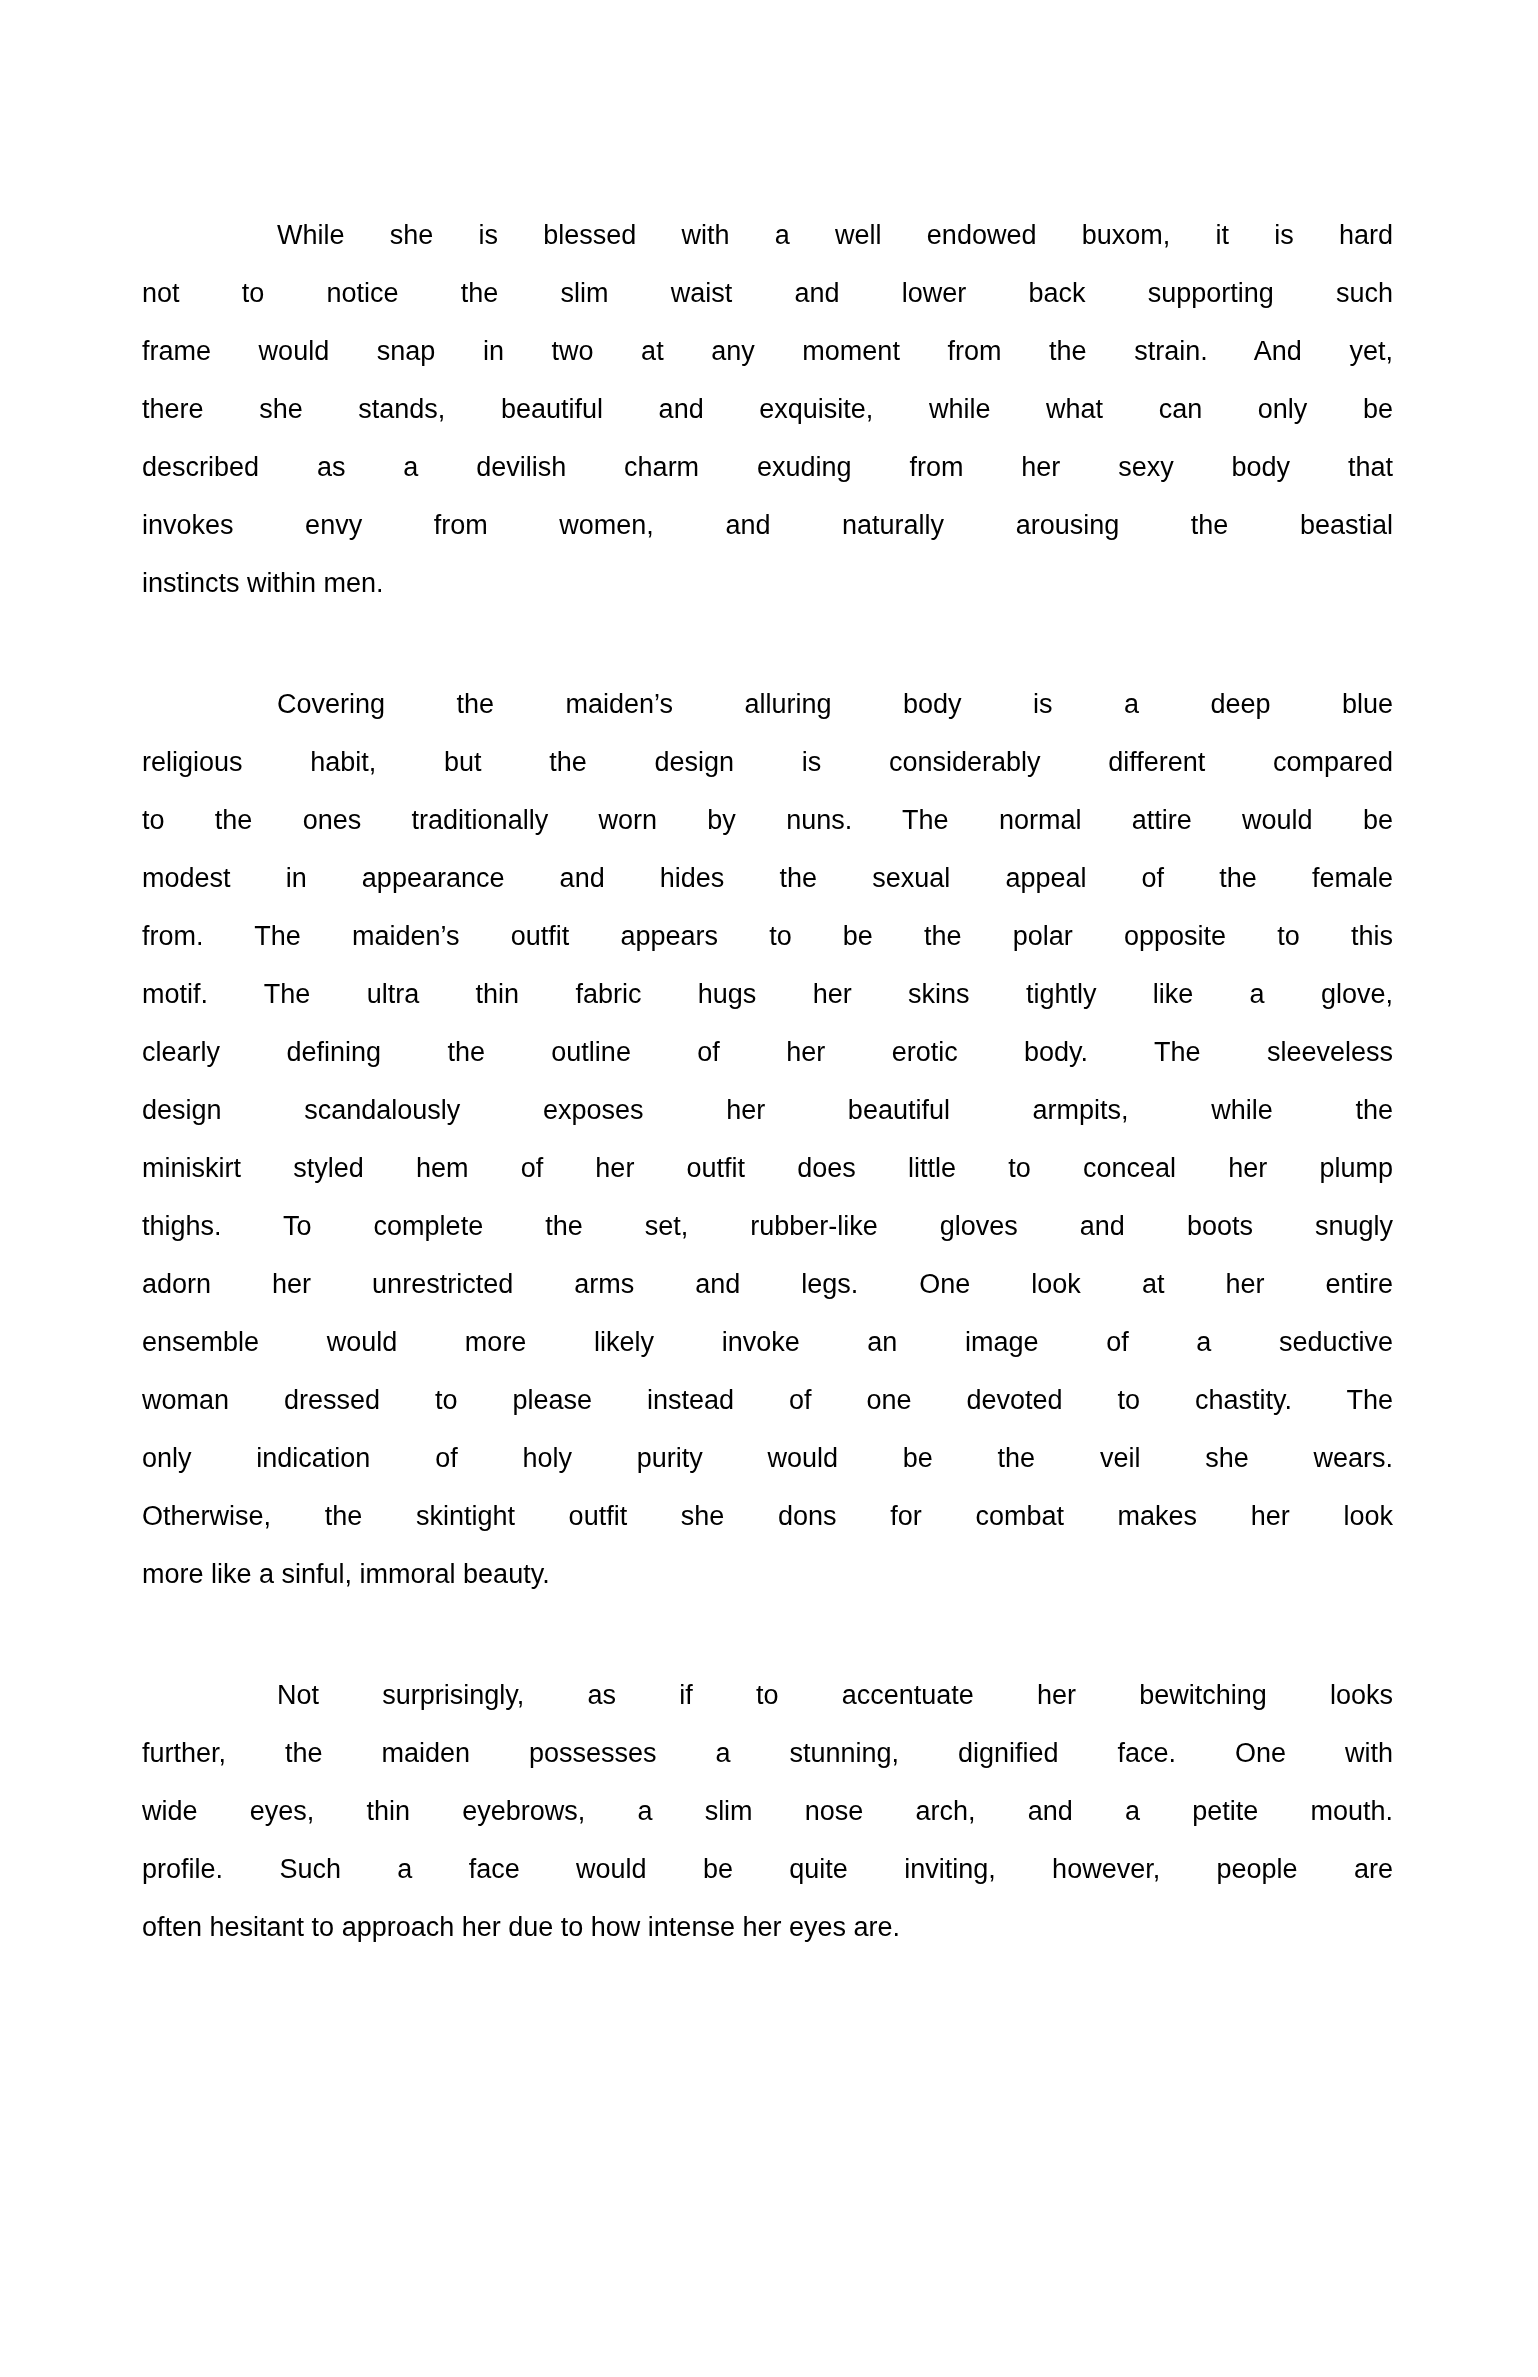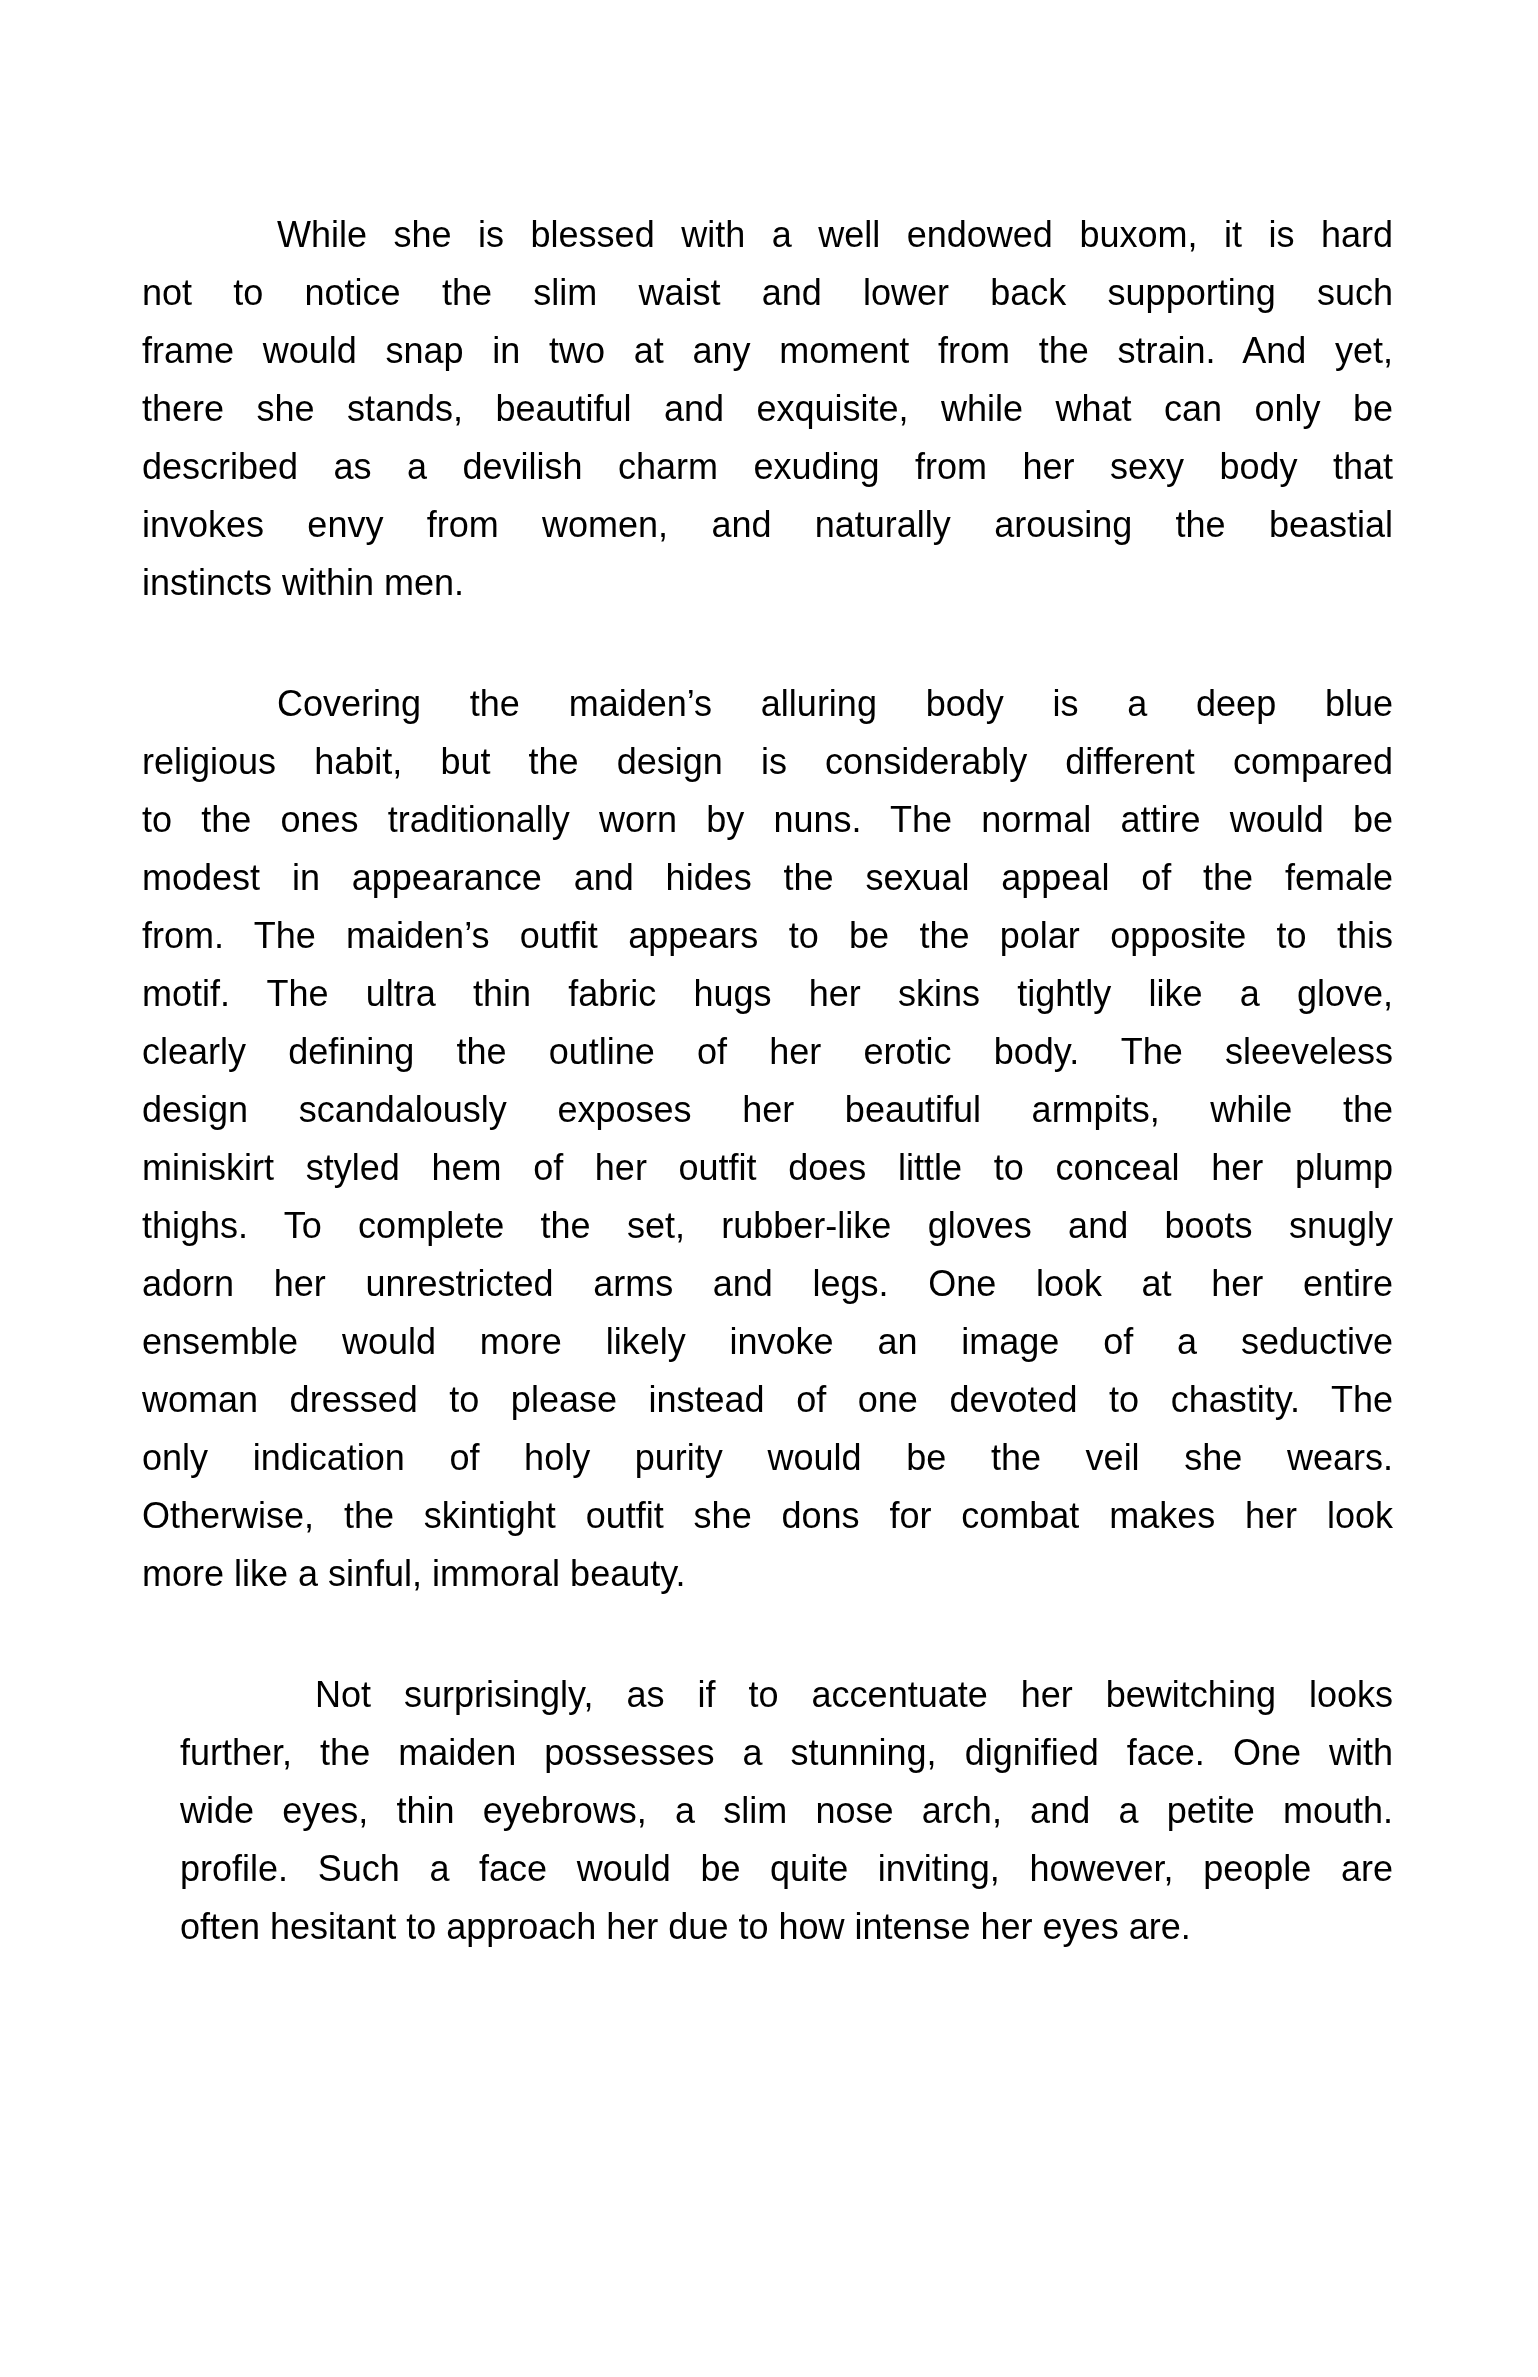--- a/index.html
+++ b/index.html
@@ -20,31 +20,30 @@
     width: 1538px;
     height: 2377px;
     background: #ffffff;
   }
   .content {
     position: absolute;
     left: 142px;
     top: 206px;
     width: 1251px;
     font-family: "Liberation Sans", "DejaVu Sans", sans-serif;
-    font-size: 36px;
+    font-size: 27px;
     line-height: 58px;
     color: #000000;
     font-weight: 400;
   }
   .paragraph {
     margin: 0 0 63px 0;
   }
   .paragraph:last-child {
     margin-bottom: 0;
-    margin-left: 38px;
   }
   .line {
     text-align: justify;
     text-align-last: justify;
     white-space: normal;
   }
   .line.indent {
     padding-left: 135px;
   }
   .line.last {

